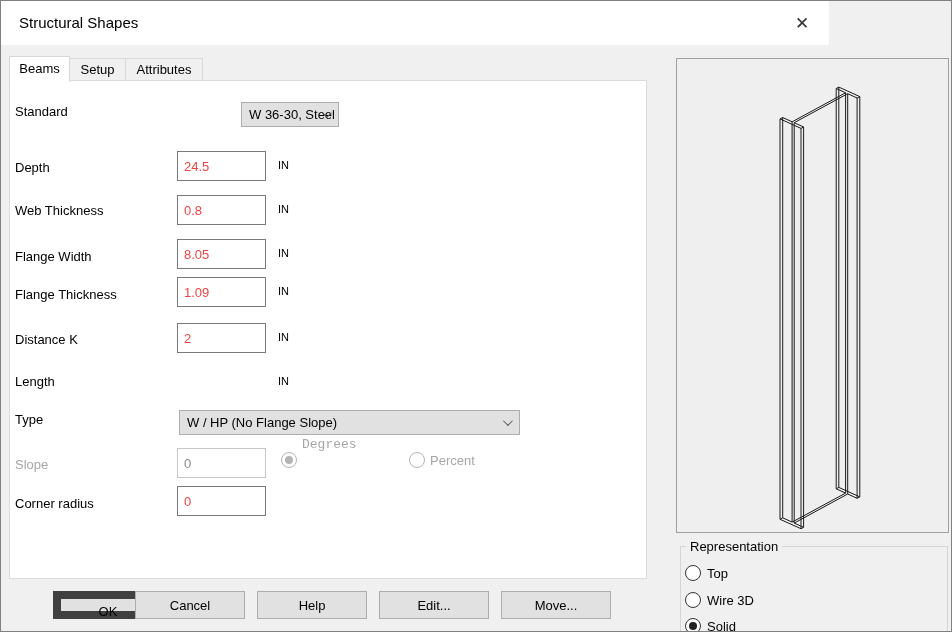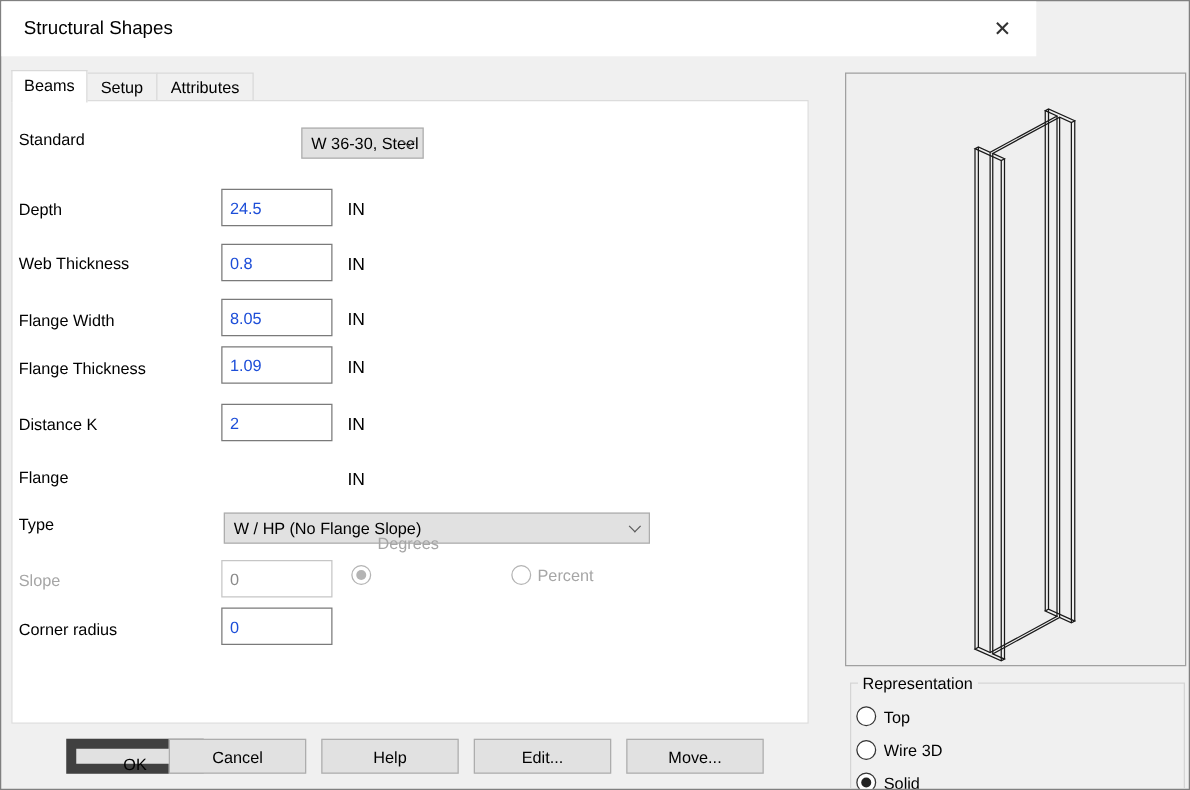--- a/index.html
+++ b/index.html
@@ -16,23 +16,23 @@
   .tab { position:absolute; font-size:13px; color:#000; text-align:center;
          border:1px solid #d9d9d9; background:#f0f0f0; line-height:21px; }
   .tab.active { background:#fff; border-bottom:none; z-index:3; line-height:24px; }
   .page { position:absolute; left:8px; top:79px; width:638px; height:499px;
           background:#fff; border:1px solid #dcdcdc; z-index:1; }
   
   .flabel { position:absolute; font-size:13px; color:#000; white-space:nowrap; z-index:2; }
   .flabel.dis { color:#a6a6a6; }
   .tinput { position:absolute; width:89px; height:30px; border:1px solid #7a7a7a;
             background:#fff; font-family:"Liberation Sans",sans-serif; font-size:13px;
-            color:#1d4ed8; padding:0 6px; z-index:2; }
+            color:#ef4444; padding:0 6px; z-index:2; }
   .tinput.dis { border-color:#c6c6c6; color:#8a8a8a; }
-  .unit { position:absolute; font-size:14px; color:#000; z-index:2; }
+  .unit { position:absolute; font-size:11px; color:#000; z-index:2; }
   .combo { position:absolute; height:25px; background:#e1e1e1; border:1px solid #adadad;
            font-size:13px; color:#000; display:flex; align-items:center;
            padding:0 24px 0 7px; z-index:2; white-space:nowrap; overflow:hidden; }
   .combo.dis { color:#7e7e7e; }
   .chev { position:absolute; right:9px; top:8px; width:7px; height:7px;
           border-right:1px solid #5a5a5a; border-bottom:1px solid #5a5a5a;
           transform:rotate(45deg) translateY(-2px); }
   .combo.dis .chev { border-color:#8a8a8a; }
   
   .rdo { position:absolute; width:16px; height:16px; border:1px solid #333;
@@ -96,33 +96,33 @@
   <div class="unit" style="left:277px; top:246px;">IN</div>
 
   <div class="flabel" style="left:14px; top:286px;">Flange Thickness</div>
   <input class="tinput" style="left: 176px; top: 276px;" value="1.09">
   <div class="unit" style="left:277px; top:284px;">IN</div>
 
   <div class="flabel" style="left:14px; top:331px;">Distance K</div>
   <input class="tinput" style="left: 176px; top: 322px;" value="2">
   <div class="unit" style="left:277px; top:330px;">IN</div>
 
-  <div class="flabel" style="left:14px; top:373px;">Flange</div>
+  <div class="flabel" style="left:14px; top:373px;">Length</div>
   <div class="unit" style="left:277px; top:374px;">IN</div>
 
   <div class="flabel" style="left:14px; top:411px;">Type</div>
   <div class="combo" style="left:178px; top:409px; width:341px;">
     <span>W / HP (No Flange Slope)</span>
     <span class="chev"></span>
   </div>
 
   <div class="flabel dis" style="left:14px; top:456px;">Slope</div>
   <input class="tinput dis" style="left: 176px; top: 447px;" disabled="" value="0">
   <div class="rdo dis checked" style="left:280px; top:451px;"></div>
-  <div class="rlabel dis" style="left:301px; top:426px;">Degrees</div>
+  <div class="rlabel dis" style="left:301px; top:436px;font-family:Liberation Mono, monospace;">Degrees</div>
   <div class="rdo dis" style="left:408px; top:451px;"></div>
   <div class="rlabel dis" style="left:429px; top:452px;">Percent</div>
 
   <div class="flabel" style="left:14px; top:495px;">Corner radius</div>
   <input class="tinput" style="left: 176px; top: 485px;" value="0">
 
   <div class="preview">
     <svg id="beam-svg" width="271" height="473" viewBox="0 0 271 473">
         <polygon points="103.0,59.9 124.0,69.4 126.6,68.0 117.2,63.7 170.7,34.7 180.1,39.0 182.8,37.6 161.8,28.1 159.2,29.5 168.6,33.8 115.1,62.8 105.7,58.5" fill="none" stroke="#1a1a1a" stroke-width="1"></polygon>
         <polygon points="103.0,460.3 124.0,469.7 126.6,468.3 117.2,464.1 170.7,435.0 180.1,439.3 182.8,437.9 161.8,428.4 159.2,429.8 168.6,434.1 115.1,463.1 105.7,458.8" fill="none" stroke="#1a1a1a" stroke-width="1"></polygon>

